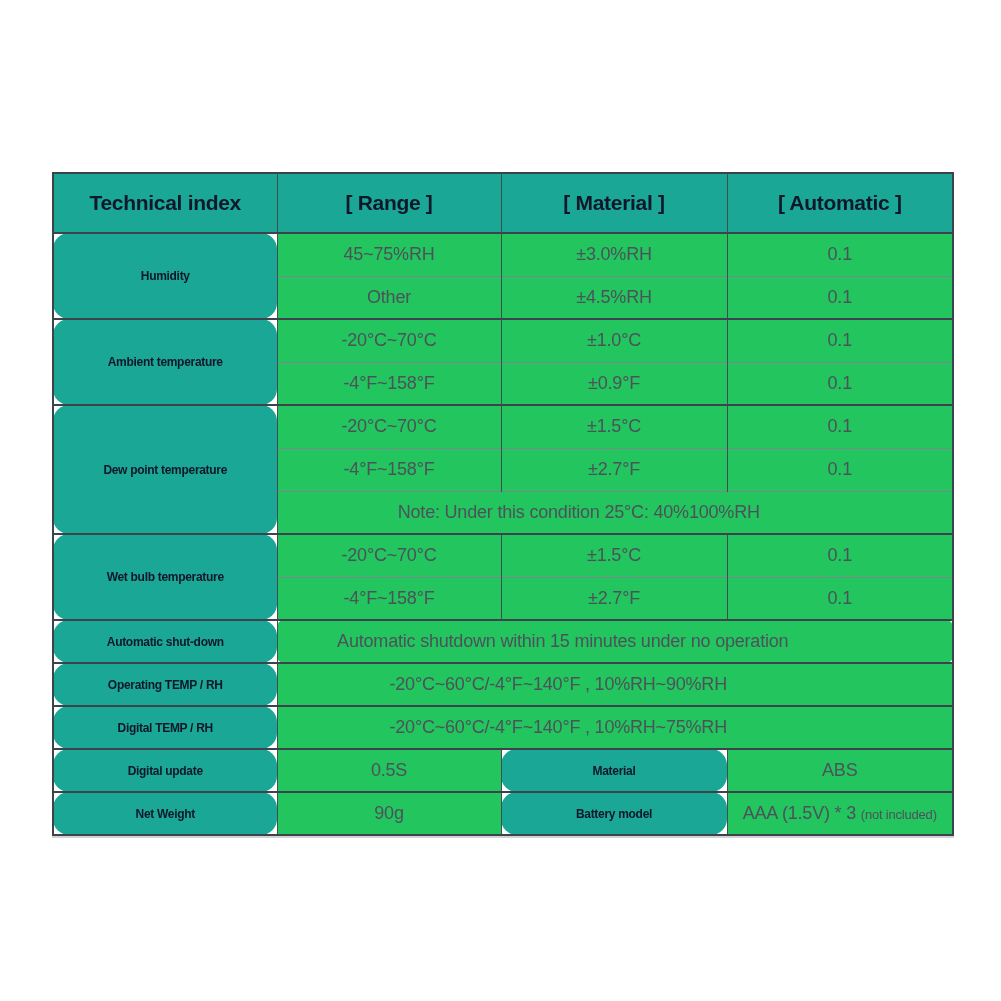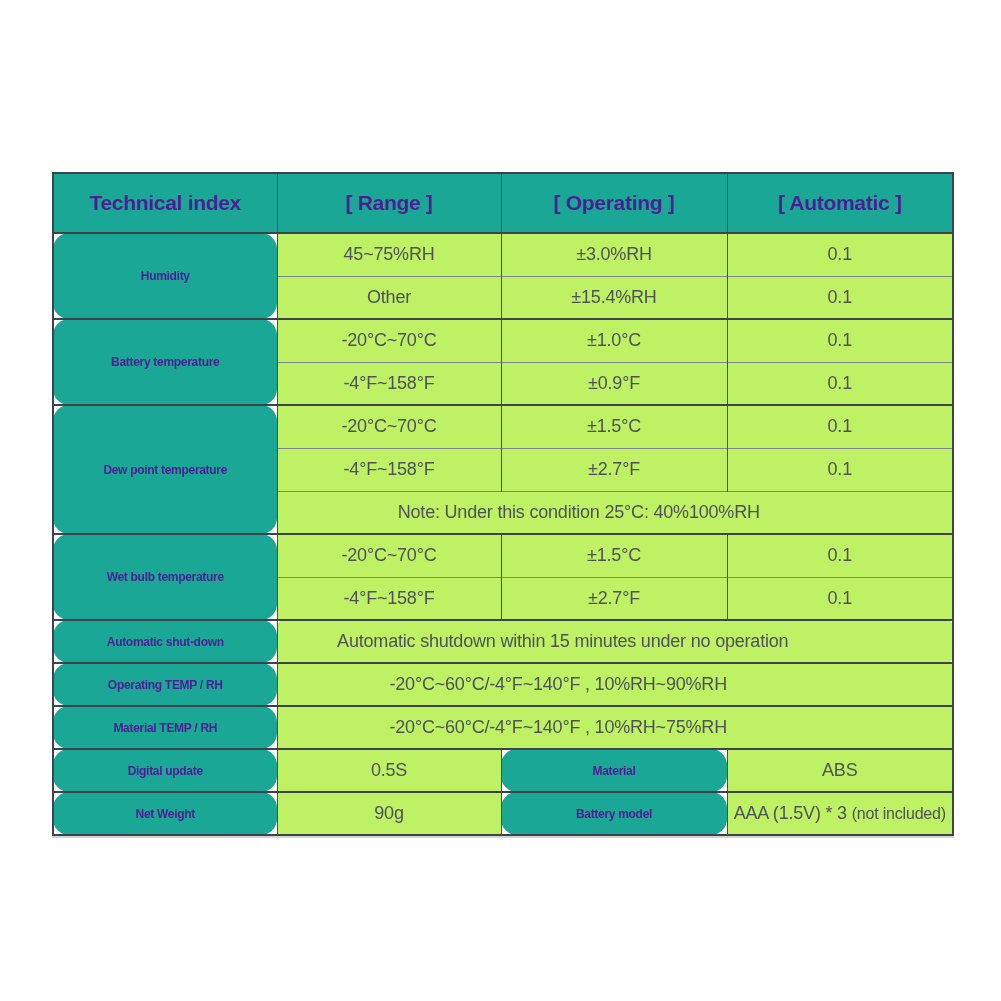--- a/index.html
+++ b/index.html
@@ -40,81 +40,81 @@
     white-space: nowrap;
   }
   tr.grp > td, tr.grp > th { border-top: 2px solid #3d434b; }
   tr.sub > td { border-top: 1px solid #7f858d; }
 
   tr.hdr { height: 60px; }
   tr.row { height: 43px; }
 
   th.teal, td.teal {
     background: #1ba796;
-    color: #4c1d95;
+    color: #0f172a;
     font-weight: bold;
     letter-spacing: -0.3px;
   }
   th.teal {
     font-size: 21px;
   }
   td.teal {
     font-size: 12px;
     border-radius: 16px;
   }
   td.val {
-    background: #bef264;
+    background: #22c55e;
     color: #4d525a;
     font-size: 18px;
     font-weight: normal;
     letter-spacing: -0.2px;
   }
   td.merged-note  { padding-right: 72px; }
   td.merged-auto  { padding-right: 104px; border-radius: 7px; }
   td.merged-ops   { padding-right: 113px; }
 
   td.battery .small {
-    font-size: 16px;
+    font-size: 13px;
     color: #4d525a;
   }
 </style>
 </head>
 <body>
 
 <div class="page">
   <table class="spec">
     <colgroup>
       <col class="c1">
         <col class="c2">
         <col class="c3">
         <col class="c4">
     </colgroup>
 
     <tbody>
         <tr class="hdr">
       <th class="teal">Technical index</th>
       <th class="teal">[ Range ]</th>
-      <th class="teal">[ Operating ]</th>
+      <th class="teal">[ Material ]</th>
       <th class="teal">[ Automatic ]</th>
     </tr>
 
     <tr class="row grp">
       <td class="teal" rowspan="2">Humidity</td>
       <td class="val">45~75%RH</td>
       <td class="val">±3.0%RH</td>
       <td class="val">0.1</td>
     </tr>
     <tr class="row sub">
       <td class="val">Other</td>
-      <td class="val">±15.4%RH</td>
+      <td class="val">±4.5%RH</td>
       <td class="val">0.1</td>
     </tr>
 
     <tr class="row grp">
-      <td class="teal" rowspan="2">Battery temperature</td>
+      <td class="teal" rowspan="2">Ambient temperature</td>
       <td class="val">-20°C~70°C</td>
       <td class="val">±1.0°C</td>
       <td class="val">0.1</td>
     </tr>
     <tr class="row sub">
       <td class="val">-4°F~158°F</td>
       <td class="val">±0.9°F</td>
       <td class="val">0.1</td>
     </tr>
 
@@ -149,21 +149,21 @@
       <td class="teal">Automatic shut-down</td>
       <td class="val merged-auto" colspan="3">Automatic shutdown within 15 minutes under no operation</td>
     </tr>
 
     <tr class="row grp">
       <td class="teal">Operating TEMP / RH</td>
       <td class="val merged-ops" colspan="3">-20°C~60°C/-4°F~140°F , 10%RH~90%RH</td>
     </tr>
 
     <tr class="row grp">
-      <td class="teal">Material TEMP / RH</td>
+      <td class="teal">Digital TEMP / RH</td>
       <td class="val merged-ops" colspan="3">-20°C~60°C/-4°F~140°F , 10%RH~75%RH</td>
     </tr>
 
     <tr class="row grp">
       <td class="teal">Digital update</td>
       <td class="val">0.5S</td>
       <td class="teal">Material</td>
       <td class="val">ABS</td>
     </tr>
 

